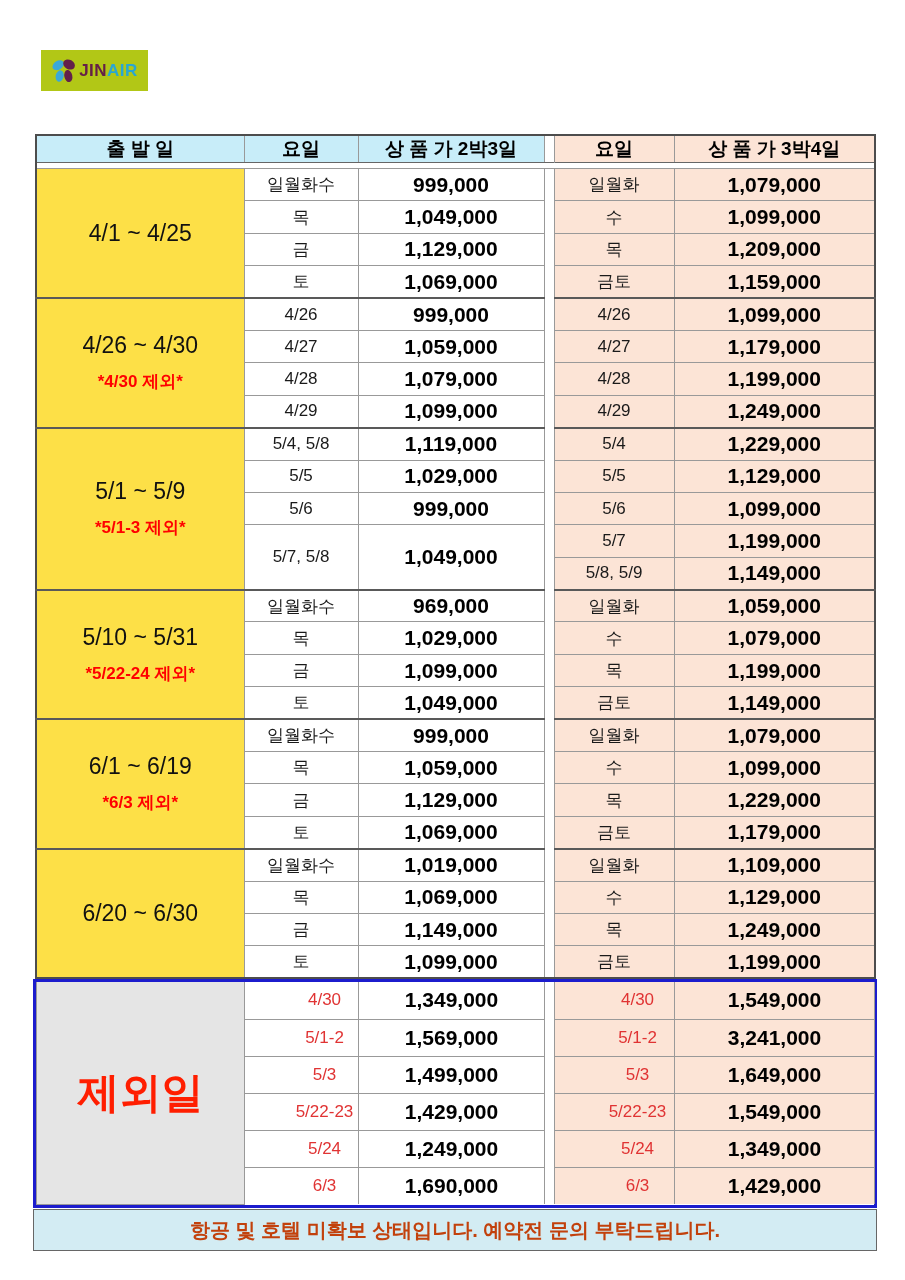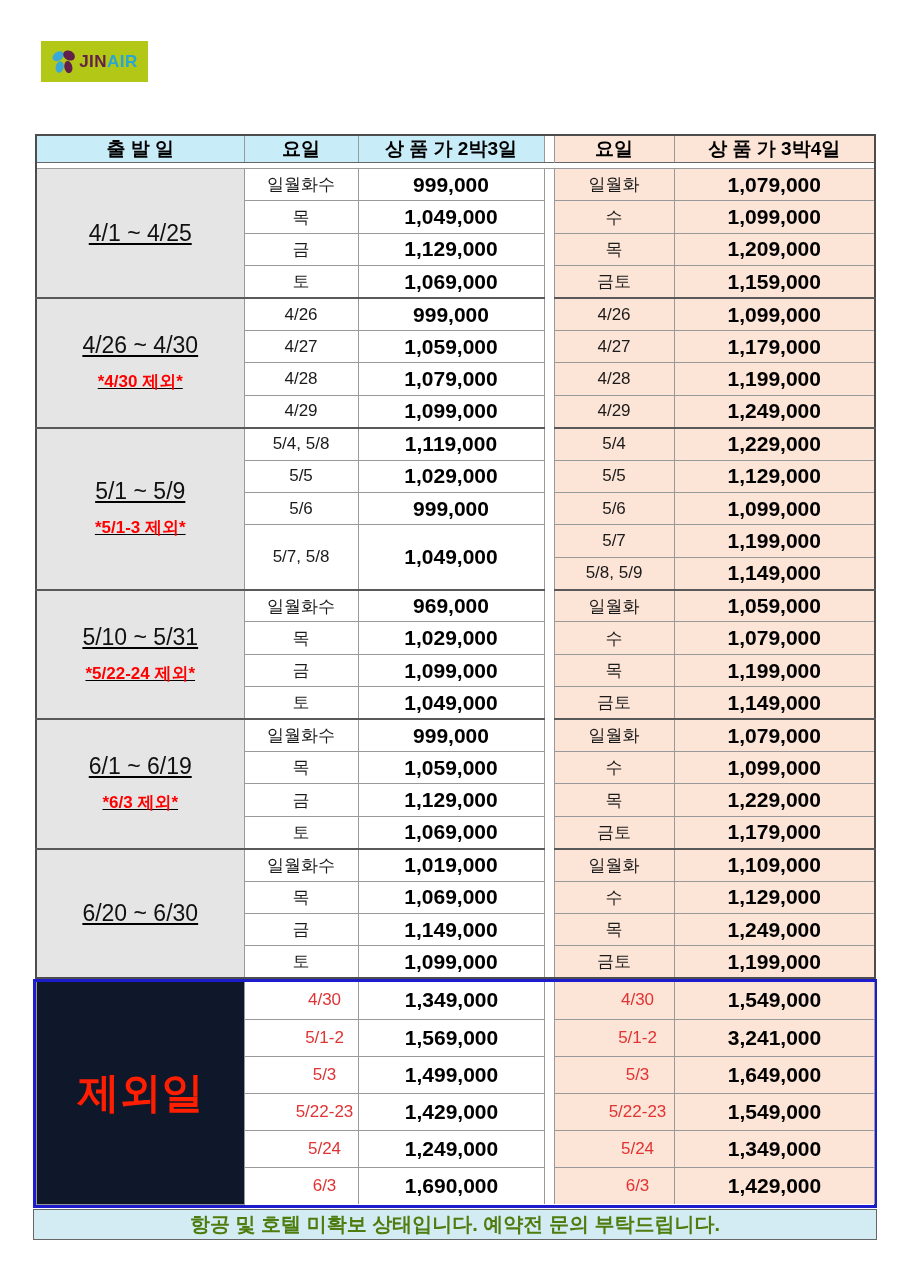--- a/index.html
+++ b/index.html
@@ -1,21 +1,21 @@
 <!DOCTYPE html>
 <html><head>
 <meta charset="utf-8">
 <style>
   * { box-sizing: border-box; }
   html,body { margin:0; padding:0; background:#fff; }
   body { font-family:"Liberation Sans","DejaVu Sans",sans-serif; color:#000; }
   .page { position:relative; width:905px; height:1280px; background:#fff; overflow:hidden; }
 
   
-  .logo { position:absolute; left:41px; top:41px; width:107px; height:41px;
+  .logo { position:absolute; left:41px; top:50px; width:107px; height:41px;
           background:#b2c716; display:flex; align-items:center; justify-content:center; gap:2px; }
   .logo-text { font-weight:bold; font-size:17px; letter-spacing:0.5px; line-height:1; }
   .logo-text .jin { color:#652047; }
   .logo-text .air { color:#2aa6d2; }
   .titles { position:absolute; left:155px; right:5px; top:14px; text-align:center; }
   .t1 { font-size:40px; font-weight:bold; letter-spacing:-1px; white-space:nowrap; }
   .t2 { font-size:34px; font-weight:bold; margin-top:1px; }
   .t2 .blue { color:#0000ff; }
   .t2 .amp  { color:#000; }
   .t2 .red  { color:#ff0000; }
@@ -27,40 +27,40 @@
   .ptable th, .ptable td { border:1px solid #999; text-align:center; vertical-align:middle; padding:0; overflow:hidden; }
   .ptable th { height:26px; font-size:19px; font-weight:bold; border-bottom:1px solid #666; }
   th.blue { background:#c8edf9; }
   .peach  { background:#fce4d6 !important; }
   .ptable td.gap, .ptable th.gap, .etable td.gap { background:#fff; border-top:none; border-bottom:none; }
   tr.hgap td { height:6px; background:#fff; border-left:none; border-right:none;
                border-top:1px solid #666; border-bottom:1px solid #999; }
   .ptable tbody tr.prow { height:32.4px; }
   tr.gstart td { border-top:2px solid #595959; }
   tr.gstart td.gap { border-top:none; }
-  td.c-range { background:#e5e5e5;text-decoration:underline; }
+  td.c-range { background:#fde047; }
   .range-label { font-size:23px; color:#111; }
   .range-note  { font-size:17px; font-weight:bold; color:#ff0000; margin-top:11px; }
   td.c-day   { font-size:17px; background:#fff; color:#1a1a1a; }
   td.c-price { font-size:21px; font-weight:bold; background:#fff; color:#000; }
 
   
   .excl-wrap { position:absolute; left:33px; top:979px; width:844px; border:3px solid #1c1ccd; background:#fff; }
   .etable { width:100%; }
   .etable td { border:1px solid #999; text-align:center; vertical-align:middle; padding:0; height:37px; }
   .etable tr:first-child td { border-top:none; }
   .etable tr:last-child td  { border-bottom:none; }
-  td.c-yellow { background:#0f172a; }
+  td.c-yellow { background:#e5e5e5; }
   .excl-label { font-size:42px; font-weight:bold; color:#ff1e00; }
   .etable td.c-day { color:#e03333;padding-left:46px; }
 
   
-  .footer { position:absolute; left:33px; top:1209px; width:844px; height:31px;
+  .footer { position:absolute; left:33px; top:1209px; width:844px; height:42px;
             background:#d3ecf3; border:1px solid #666; display:flex; align-items:center; justify-content:center;
-            font-size:20px; font-weight:bold; color:#4d7c0f; white-space:nowrap; }
+            font-size:20px; font-weight:bold; color:#c2410c; white-space:nowrap; }
 </style>
 </head>
 <body>
 
 <div class="page">
 
   <div class="logo">
     <svg width="26" height="32" viewBox="0 0 36 40">
       <ellipse cx="10" cy="12" rx="8.5" ry="6" transform="rotate(-32 10 12)" fill="#3ba8d8"></ellipse>
       <ellipse cx="12" cy="27" rx="5.5" ry="8" transform="rotate(14 12 27)" fill="#3ba8d8"></ellipse>

